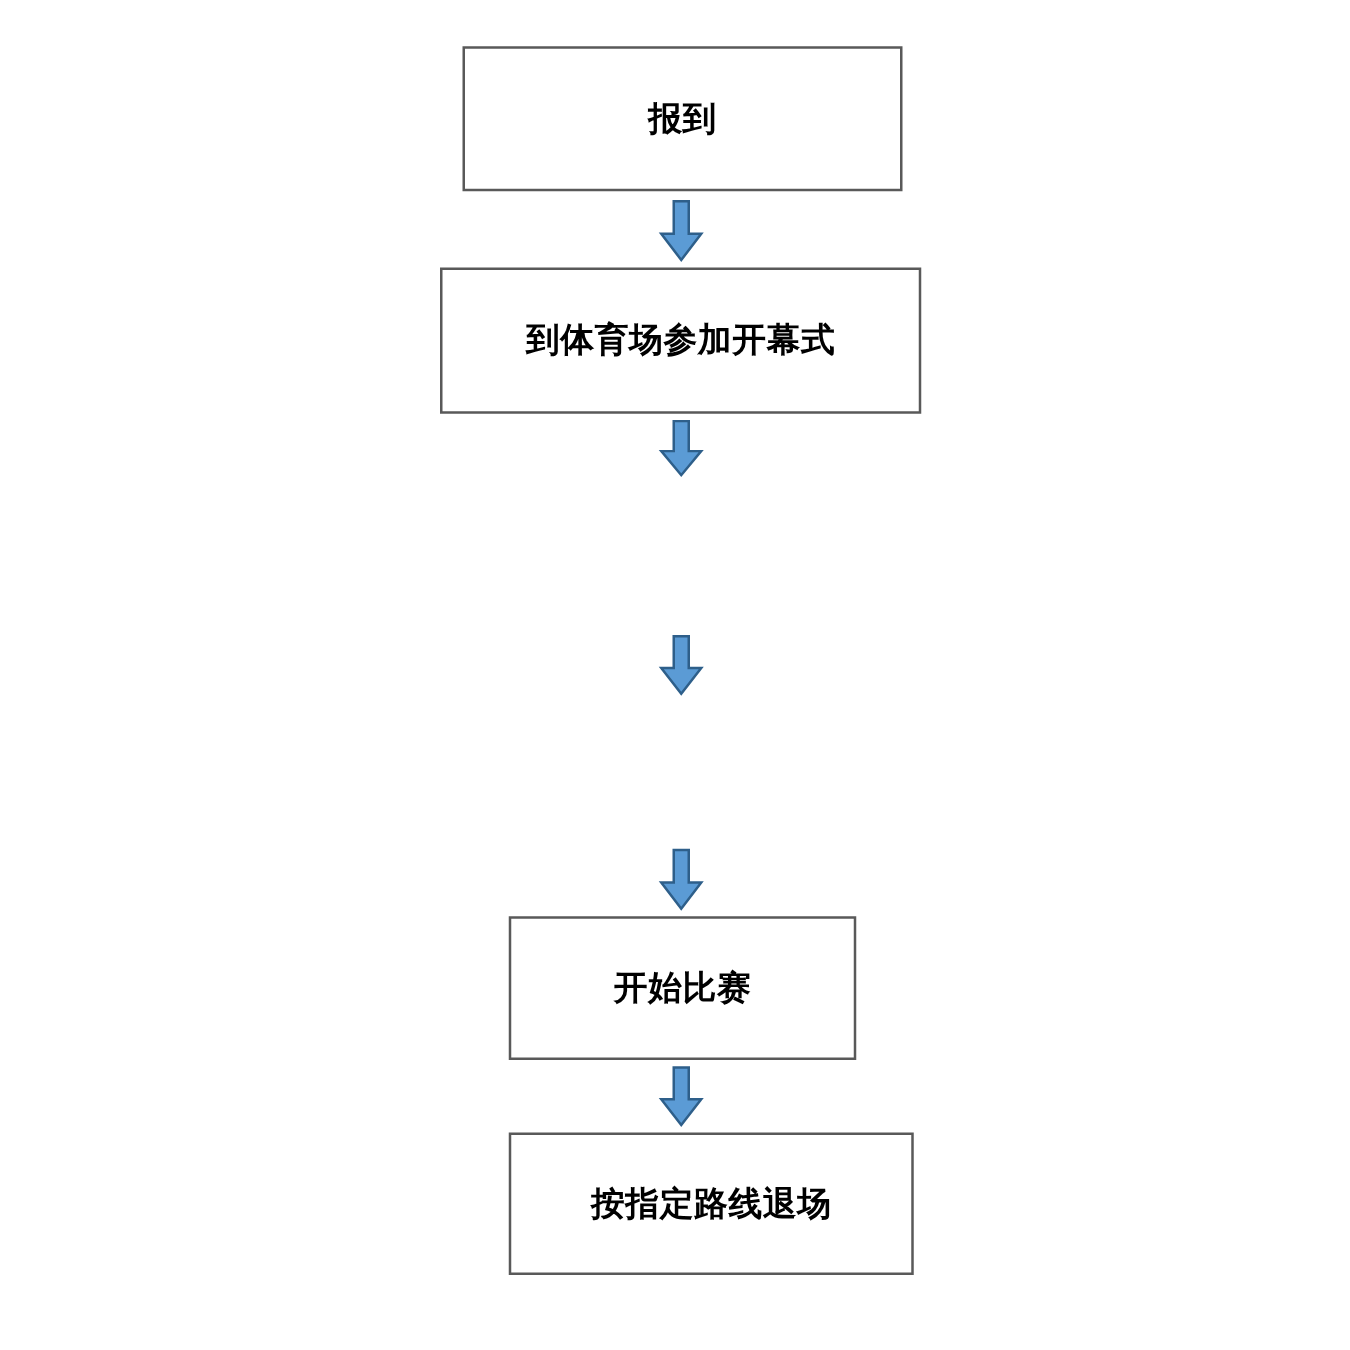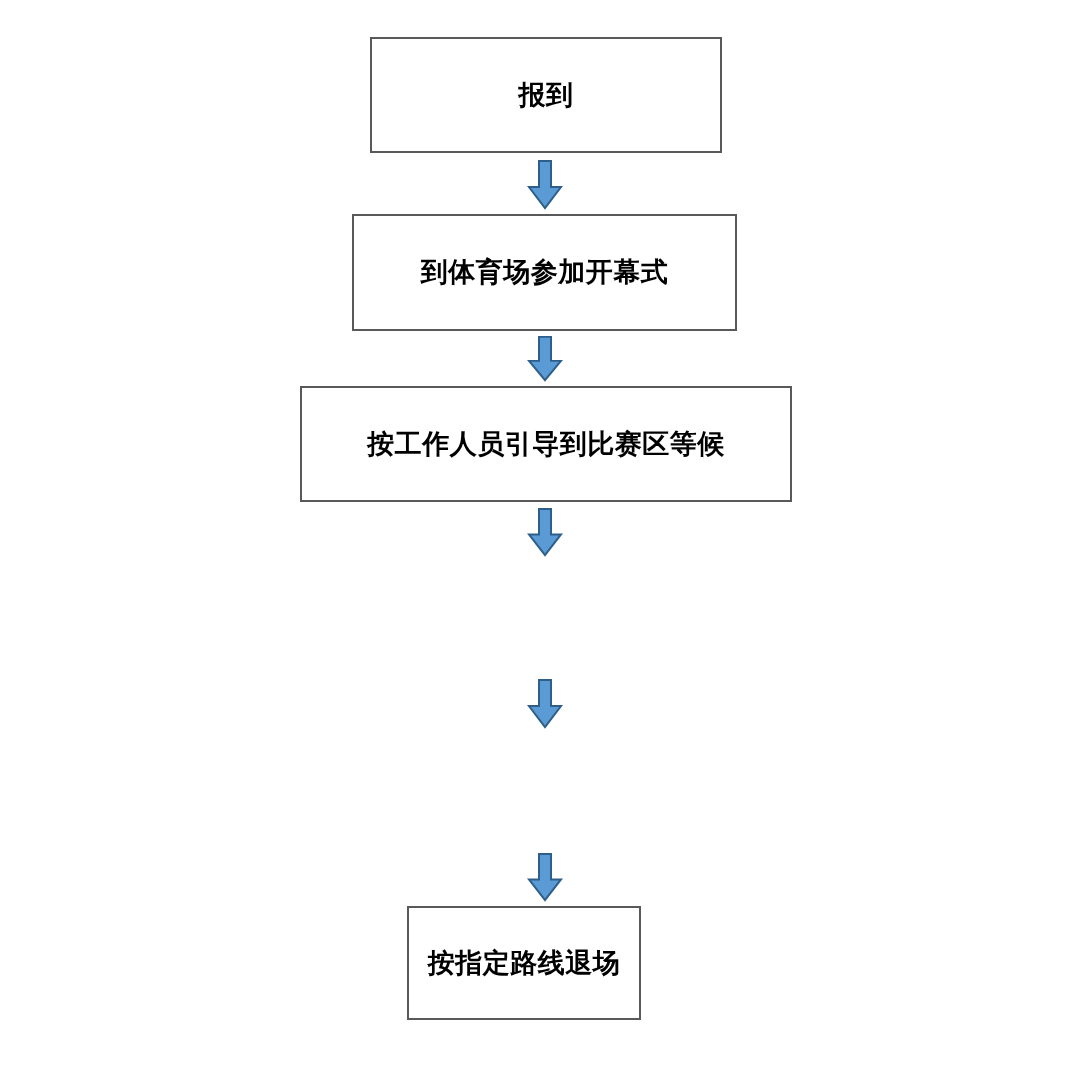--- a/index.html
+++ b/index.html
@@ -53,27 +53,27 @@
 <div id="canvas" style="background: rgb(255, 255, 255);">
 
   <div class="node" id="node-1" style="left: 370px; top: 37px; width: 352px; height: 116px; background: rgb(255, 255, 255); border-color: rgb(89, 89, 89);">
     <span class="node-label" style="color: rgb(0, 0, 0);">报到</span>
   </div>
 
   <div class="node" id="node-2" style="left: 352px; top: 214px; width: 385px; height: 117px; background: rgb(255, 255, 255); border-color: rgb(89, 89, 89);">
     <span class="node-label" style="color: rgb(0, 0, 0);">到体育场参加开幕式</span>
   </div>
 
-  <div class="node" id="node-3" style="left: 300px; top: 386px; width: 492px; height: 116px; background: rgb(255, 255, 255); border-color: rgb(89, 89, 89);">
-    <span class="node-label" style="color: rgb(0, 0, 0);">按工作人员引导到比赛区等候</span>
+
+
+  <div class="node" id="node-5" style="left: 407px; top: 733px; width: 278px; height: 115px; background: rgb(255, 255, 255); border-color: rgb(89, 89, 89);">
+    <span class="node-label" style="color: rgb(0, 0, 0);">开始比赛</span>
   </div>
 
-
-
-  <div class="node" id="node-6" style="left: 407px; top: 906px; width: 234px; height: 114px; background: rgb(255, 255, 255); border-color: rgb(89, 89, 89);">
+  <div class="node" id="node-6" style="left: 407px; top: 906px; width: 324px; height: 114px; background: rgb(255, 255, 255); border-color: rgb(89, 89, 89);">
     <span class="node-label" style="color: rgb(0, 0, 0);">按指定路线退场</span>
   </div>
 
   <div class="connector" id="arrow-1" style="left: 528px; top: 160px; width: 34px; height: 50px;">
     <svg viewBox="0 0 34 50" preserveAspectRatio="none" width="34" height="50">
       <polygon class="arrow-shape" points="11,1 23,1 23,27 33,27 17,48 1,27 11,27" fill="#5b9bd5" stroke="#2e5f8a" stroke-width="2" stroke-linejoin="miter"></polygon>
     </svg>
   </div>
 
   <div class="connector" id="arrow-2" style="left: 528px; top: 336px; width: 34px; height: 46px;">

